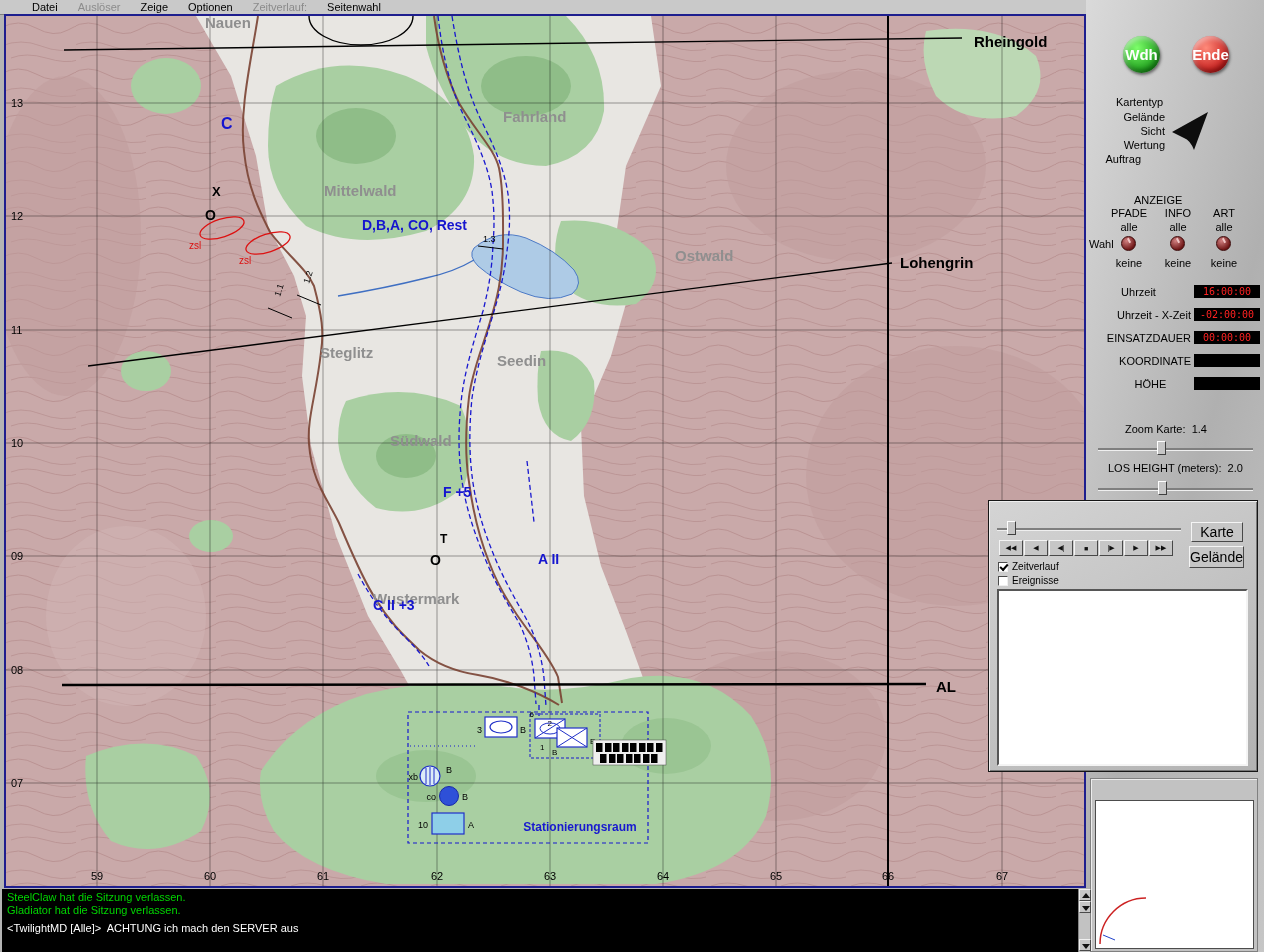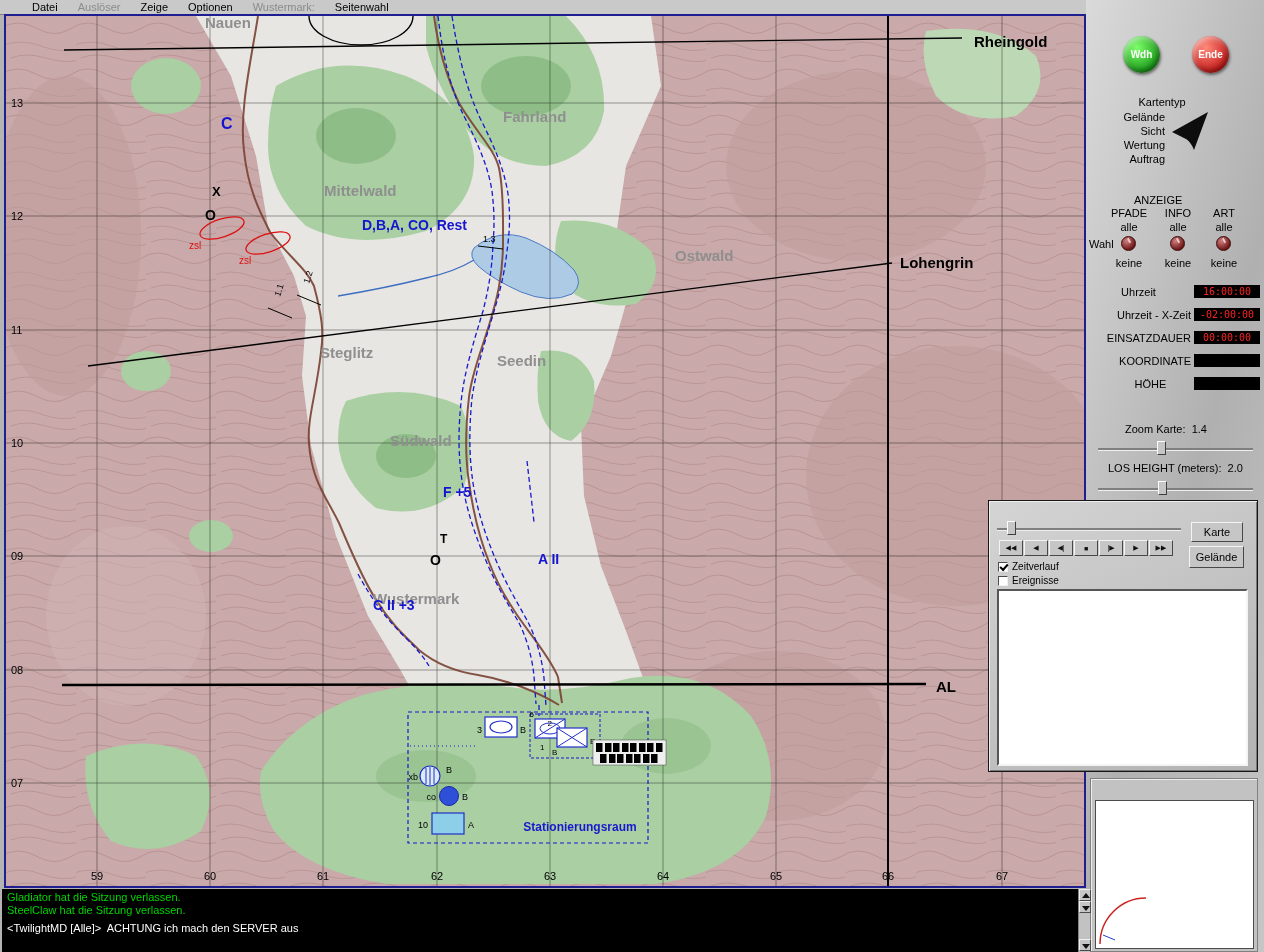--- a/index.html
+++ b/index.html
@@ -12,33 +12,33 @@
 #menubar .mi{padding:0 10px;line-height:15px;cursor:default}
 #menubar .mi.disabled{color:#8b8b8b}
 
 
 #map-frame{position:absolute;left:4px;top:14px;width:1082px;height:874px;border:2px solid #1e1e8e;background:#c9a9a9;overflow:hidden}
 
 
 #right-panel{position:absolute;left:1086px;top:0;width:178px;height:952px;background:linear-gradient(105deg,#dadada,#b0b0b0 55%,#c6c6c6)}
 .abs{position:absolute}
 .rp-label{position:absolute;font-size:11px;color:#000;white-space:pre}
-.roundbtn{position:absolute;width:37px;height:37px;border-radius:50%;display:flex;align-items:center;justify-content:center;color:#fff;font-size:10px;font-weight:bold;box-shadow:1px 2px 3px rgba(0,0,0,.5),inset -2px -3px 5px rgba(0,0,0,.35),inset 2px 3px 5px rgba(255,255,255,.5);cursor:default}
+.roundbtn{position:absolute;width:37px;height:37px;border-radius:50%;display:flex;align-items:center;justify-content:center;color:#fff;font-size:15px;font-weight:bold;box-shadow:1px 2px 3px rgba(0,0,0,.5),inset -2px -3px 5px rgba(0,0,0,.35),inset 2px 3px 5px rgba(255,255,255,.5);cursor:default}
 .roundbtn.green{background:radial-gradient(circle at 38% 32%,#7dff6a,#129112 78%)}
 .roundbtn.red{background:radial-gradient(circle at 38% 32%,#ff8a7a,#c01212 78%)}
 .knob{position:absolute;width:15px;height:15px;border-radius:50%;background:radial-gradient(circle at 35% 30%,#d08080,#6e1616 72%);border:1px solid #3c0a0a}
 .knob::after{content:"";position:absolute;left:6px;top:1px;width:2px;height:5px;background:#f0c6c6;transform:rotate(-28deg)}
 .clockbox{position:absolute;width:66px;height:13px;background:#000;color:#ff2222;font-family:"DejaVu Sans Mono",monospace;font-size:10px;text-align:center;line-height:13px;overflow:hidden}
 .slider-track{position:absolute;height:2px;background:#7f7f7f;box-shadow:0 1px 0 #efefef}
 .slider-thumb{position:absolute;width:9px;height:14px;background:#c6c6c6;border-top:1px solid #fff;border-left:1px solid #fff;border-right:1px solid #3f3f3f;border-bottom:1px solid #3f3f3f}
 
 
 #playback{position:absolute;left:988px;top:500px;width:270px;height:272px;background:linear-gradient(150deg,#d4d4d4,#b2b2b2);border:1px solid #161616;box-shadow:inset 1px 1px 0 #efefef,inset -1px -1px 0 #777}
 .tbtn{position:absolute;width:24px;height:16px;font-size:7px;display:flex;align-items:center;justify-content:center;color:#111;background:#c6c6c6;border-top:1px solid #f4f4f4;border-left:1px solid #f4f4f4;border-right:1px solid #484848;border-bottom:1px solid #484848;cursor:default}
-.pbbtn{position:absolute;font-size:11px;color:#000;display:flex;align-items:center;justify-content:center;background:#c6c6c6;border-top:1px solid #f4f4f4;border-left:1px solid #f4f4f4;border-right:1px solid #484848;border-bottom:1px solid #484848;cursor:default}
+.pbbtn{position:absolute;font-size:14px;color:#000;display:flex;align-items:center;justify-content:center;background:#c6c6c6;border-top:1px solid #f4f4f4;border-left:1px solid #f4f4f4;border-right:1px solid #484848;border-bottom:1px solid #484848;cursor:default}
 .cb{position:absolute;width:10px;height:10px;background:#fff;border-top:1px solid #4c4c4c;border-left:1px solid #4c4c4c;border-right:1px solid #efefef;border-bottom:1px solid #efefef}
 .cb.checked::after{content:"";position:absolute;left:1px;top:1px;width:6px;height:3px;border-left:2px solid #000;border-bottom:2px solid #000;transform:rotate(-48deg)}
 .cb-label{position:absolute;font-size:10px;color:#000}
 #pb-list{position:absolute;left:8px;top:88px;width:251px;height:177px;background:#fff;border-top:2px solid #565656;border-left:2px solid #565656;border-right:2px solid #f4f4f4;border-bottom:2px solid #f4f4f4}
 
 
 #br-panel{position:absolute;left:1090px;top:778px;width:168px;height:174px;background:#c2c2c2;border:1px solid #808080;box-shadow:inset 1px 1px 0 #ededed}
 #br-white{position:absolute;left:4px;top:21px;width:159px;height:149px;background:#fff;border:1px solid #4c4c4c}
 
 
@@ -53,21 +53,21 @@
 </head>
 <body>
 
 <div id="app">
 
   <div id="menubar">
     <span class="mi">Datei</span>
     <span class="mi disabled">Auslöser</span>
     <span class="mi">Zeige</span>
     <span class="mi">Optionen</span>
-    <span class="mi disabled">Wustermark:</span>
+    <span class="mi disabled">Zeitverlauf:</span>
     <span class="mi">Seitenwahl</span>
   </div>
 
   <div id="map-frame">
   <svg width="1078" height="870" viewBox="0 0 1078 870" font-family="Liberation Sans, sans-serif">
     <defs>
       <pattern id="pc" width="70" height="46" patternUnits="userSpaceOnUse">
         <path d="M-5 12 Q12 2 30 12 T62 14 T80 10" fill="none" stroke="#b28888" stroke-width="0.8"></path>
         <path d="M-5 30 Q15 22 35 30 T75 32" fill="none" stroke="#b28888" stroke-width="0.7"></path>
         <path d="M5 42 Q20 36 40 42 T72 44" fill="none" stroke="#ad8282" stroke-width="0.6"></path>
@@ -283,25 +283,25 @@
   </div>
 
   <div id="right-panel">
     <div class="roundbtn green" style="left:37px;top:36px">
         <span>Wdh</span>
       </div>
     <div class="roundbtn red" style="left:106px;top:36px">
         <span>Ende</span>
       </div>
 
-    <div class="rp-label" style="left:30px;top:96px;width:92px;text-align:center">Kartentyp</div>
+    <div class="rp-label" style="left:30px;top:96px;width:92px;text-align:left">Kartentyp</div>
     <div class="rp-label" style="left:0;top:111px;width:79px;text-align:right">Gelände</div>
     <div class="rp-label" style="left:0;top:125px;width:79px;text-align:right">Sicht</div>
     <div class="rp-label" style="left:0;top:139px;width:79px;text-align:right">Wertung</div>
-    <div class="rp-label" style="left:0;top:153px;width:79px;text-align:right">Auftrag</div>
+    <div class="rp-label" style="left:0;top:153px;width:55px;text-align:right">Auftrag</div>
     <svg class="abs" style="left:84px;top:110px" width="42" height="48">
       <path d="M2,22 L38,2 L24,40 Q20,30 14,28 Z" fill="#0d0d0d"></path>
     </svg>
 
     <div class="rp-label" style="left:48px;top:194px;width:92px;text-align:left">ANZEIGE</div>
     <div class="rp-label" style="left:18px;top:207px;width:50px;text-align:center">PFADE</div>
     <div class="rp-label" style="left:67px;top:207px;width:50px;text-align:center">INFO</div>
     <div class="rp-label" style="left:113px;top:207px;width:50px;text-align:center">ART</div>
     <div class="rp-label" style="left:18px;top:221px;width:50px;text-align:center">alle</div>
     <div class="rp-label" style="left:67px;top:221px;width:50px;text-align:center">alle</div>
@@ -355,22 +355,22 @@
   <div id="br-panel">
     <div id="br-white">
       <svg width="70" height="70" style="position:absolute;left:0;bottom:0">
         <path d="M4,66 A46,46 0 0 1 50,20" fill="none" stroke="#cc2222" stroke-width="1.5"></path>
         <path d="M7,57 l12,5" fill="none" stroke="#2244cc" stroke-width="1"></path>
       </svg>
     </div>
   </div>
 
   <div id="chat">
+    <div class="msg-system">SteelClaw hat die Sitzung verlassen.</div>
     <div class="msg-system">Gladiator hat die Sitzung verlassen.</div>
-    <div class="msg-system">SteelClaw hat die Sitzung verlassen.</div>
     <div class="msg-user">&lt;TwilightMD [Alle]&gt;  ACHTUNG ich mach den SERVER aus</div>
   </div>
   <div id="chat-scroll">
     <div class="sb-btn" style="top:0">
         <span class="tri-up"></span>
       </div>
     <div class="sb-btn" style="top:12px">
         <span class="tri-down"></span>
       </div>
     <div class="sb-btn" style="top:50px">

